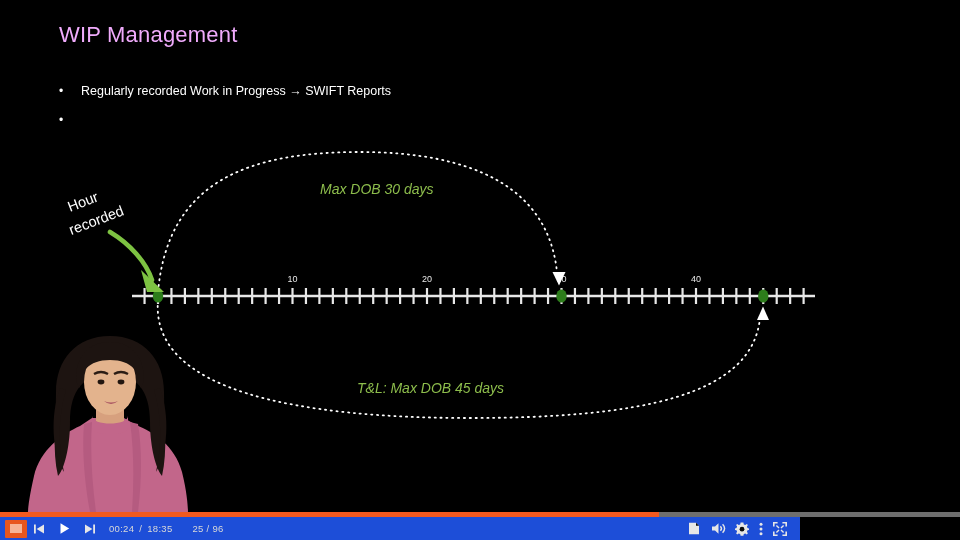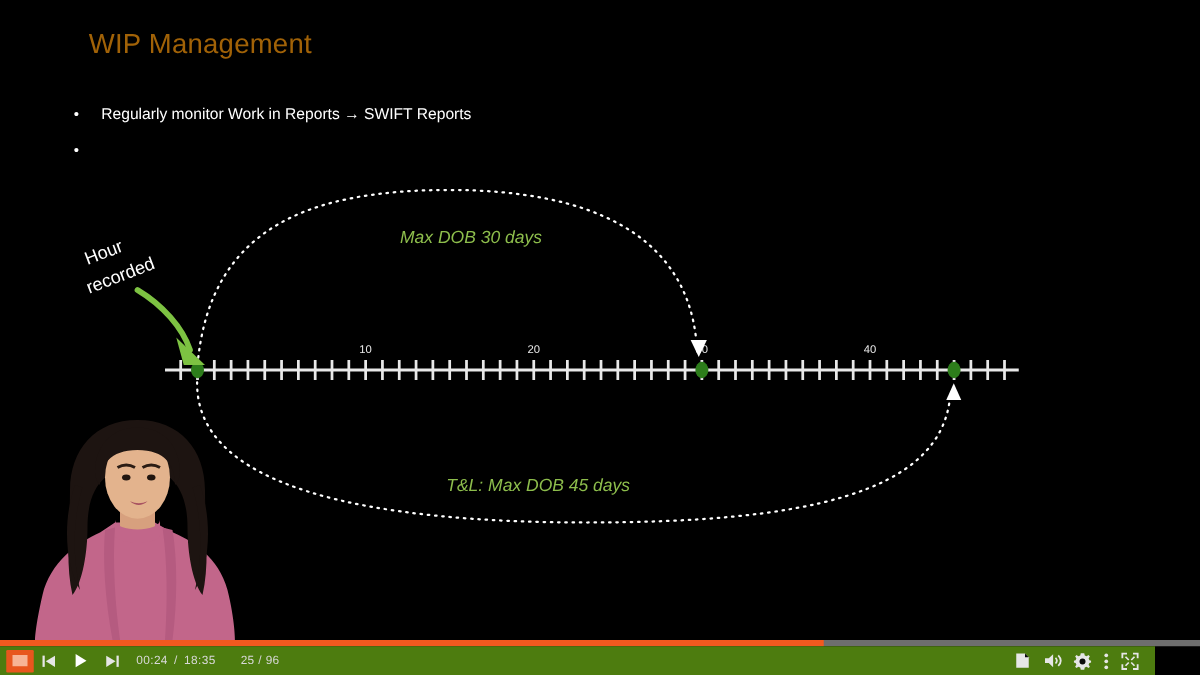--- a/index.html
+++ b/index.html
@@ -1,36 +1,36 @@
 <!DOCTYPE html>
 <html><head>
 <meta charset="utf-8">
 <style>
   html,body{margin:0;padding:0;background:#000;}
   body{width:960px;height:540px;overflow:hidden;font-family:"Liberation Sans",sans-serif;}
   #slide{position:relative;width:960px;height:540px;background:#000;overflow:hidden;}
 
   
-  #title{position:absolute;left:71px;top:22px;font-size:22px;color:#a16207;font-weight:400;letter-spacing:.2px;}
+  #title{position:absolute;left:59px;top:22px;font-size:22px;color:#f0abfc;font-weight:400;letter-spacing:.2px;}
   .bullet{position:absolute;left:59px;font-size:12.5px;color:#ffffff;}
   .bullet .dot{position:absolute;left:0;top:0;width:10px;text-align:left;color:#fff;font-size:12px;}
   .bullet .btxt{display:block;margin-left:22px;white-space:nowrap;}
   #b0{top:84px;}
   #b1{top:113px;}
 
   
   #viz{position:absolute;left:0;top:0;width:960px;height:540px;}
 
   
   #presenter{position:absolute;left:18px;top:330px;width:180px;height:182px;overflow:hidden;}
 
   
   #progress{position:absolute;left:0;top:512px;width:960px;height:5px;background:#6e6e6e;}
   #progress-fill{position:absolute;left:0;top:0;height:5px;background:#f2591f;}
-  #playerbar{position:absolute;left:0;top:517px;width:924px;height:23px;background:#4d7c0f;
+  #playerbar{position:absolute;left:0;top:517px;width:800px;height:23px;background:#1d4ed8;
              display:flex;align-items:center;}
   #leftctl{display:flex;align-items:center;height:23px;}
   .pbtn{display:flex;align-items:center;justify-content:center;height:23px;cursor:pointer;}
   #menu-btn{width:22px;height:18px;margin-left:5px;background:#e8561e;border-radius:1px;
             display:flex;align-items:center;justify-content:center;}
   #menu-btn .inner{width:12px;height:9px;background:#f7b496;}
   #prev-btn{width:24px;}
   #play-btn{width:26px;}
   #next-btn{width:26px;}
   .ttxt{color:#d8d8d8;font-size:9.5px;font-family:"Liberation Sans",sans-serif;letter-spacing:.3px;}
@@ -42,21 +42,21 @@
 </style>
 </head>
 <body>
 
 <div id="slide">
 
   <div id="title">WIP Management</div>
 
   <div class="bullet" id="b0">
     <span class="dot">•</span>
-    <span class="btxt">Regularly monitor Work in Reports → SWIFT Reports</span>
+    <span class="btxt">Regularly recorded Work in Progress → SWIFT Reports</span>
   </div>
   <div class="bullet" id="b1">
     <span class="dot">•</span>
   </div>
 
   <svg id="viz" viewBox="0 0 960 540">
     <defs>
       <marker id="arrowWhiteDown" markerWidth="9" markerHeight="9" refX="4.5" refY="7.4" orient="auto-start-reverse">
         <path d="M0.8,0.6 L8.2,0.6 L4.5,8.2 Z" fill="#ffffff"></path>
       </marker>

